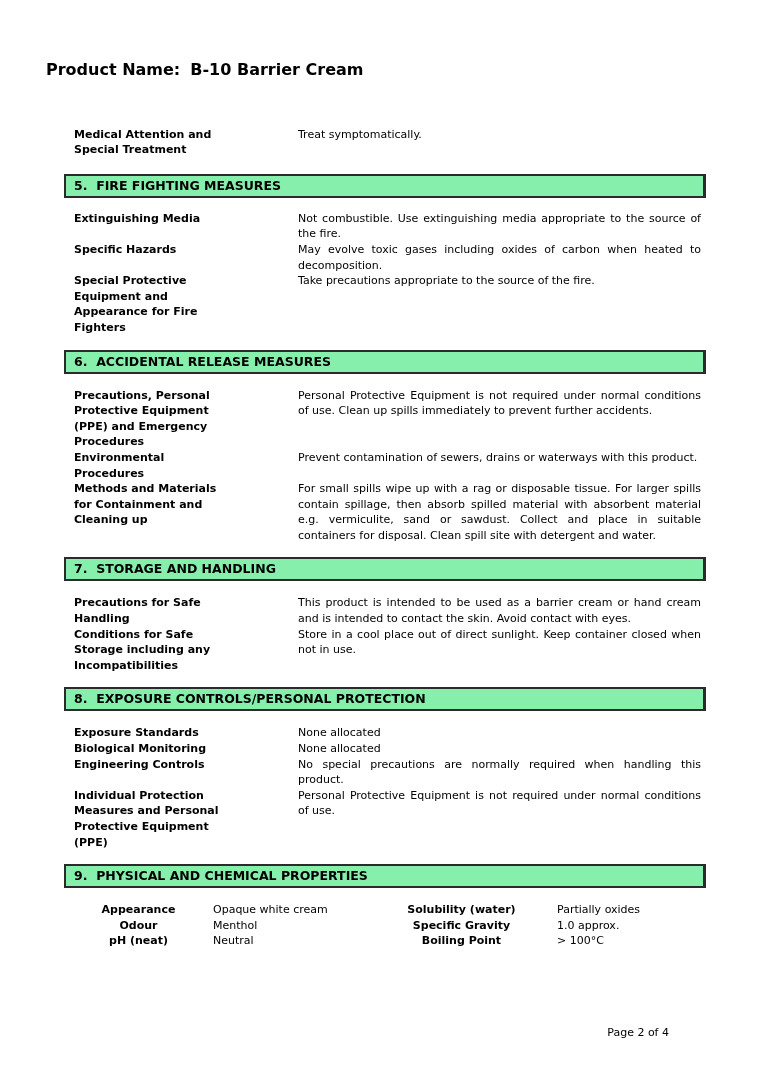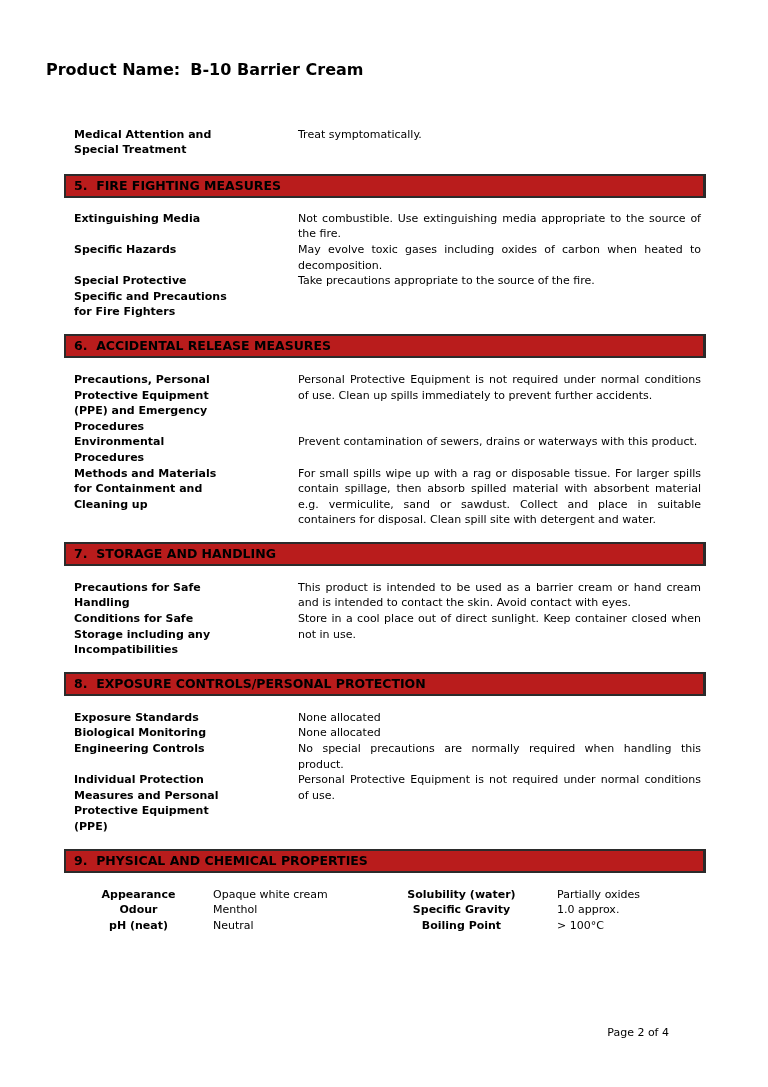--- a/index.html
+++ b/index.html
@@ -35,21 +35,21 @@
   }
   .label {
     font-weight: bold;
     padding-right: 24px;
   }
   .value {
     text-align: justify;
   }
   .section-bar {
     margin: 14px 62px 14px 64px;
-    background: #b91c1c;
+    background: #86efac;
     border: 2px solid #2b2b2b;
     border-right-width: 3px;
     padding: 1px 6px 2px 8px;
     font-weight: bold;
     font-size: 12.5px;
     line-height: 17px;
     white-space: pre-wrap;
   }
   .section-bar.first { margin-top: 16px; margin-bottom: 13px; }
   .section-body {
@@ -93,21 +93,21 @@
       <div class="section-body">
         <div class="row">
           <div class="label">Extinguishing Media</div>
           <div class="value">Not combustible.  Use extinguishing media appropriate to the source of the fire.</div>
         </div>
         <div class="row">
           <div class="label">Specific Hazards</div>
           <div class="value">May evolve toxic gases including oxides of carbon when heated to decomposition.</div>
         </div>
         <div class="row">
-          <div class="label">Special Protective Specific and Precautions for Fire Fighters</div>
+          <div class="label">Special Protective Equipment and Appearance for Fire Fighters</div>
           <div class="value">Take precautions appropriate to the source of the fire.</div>
         </div>
       </div>
       <div class="section-bar"><span class="section-title-text">6.  ACCIDENTAL RELEASE MEASURES</span></div>
       <div class="section-body">
         <div class="row">
           <div class="label">Precautions, Personal Protective Equipment (PPE) and Emergency Procedures</div>
           <div class="value">Personal Protective Equipment is not required under normal conditions of use.  Clean up spills immediately to prevent further accidents.</div>
         </div>
         <div class="row">

